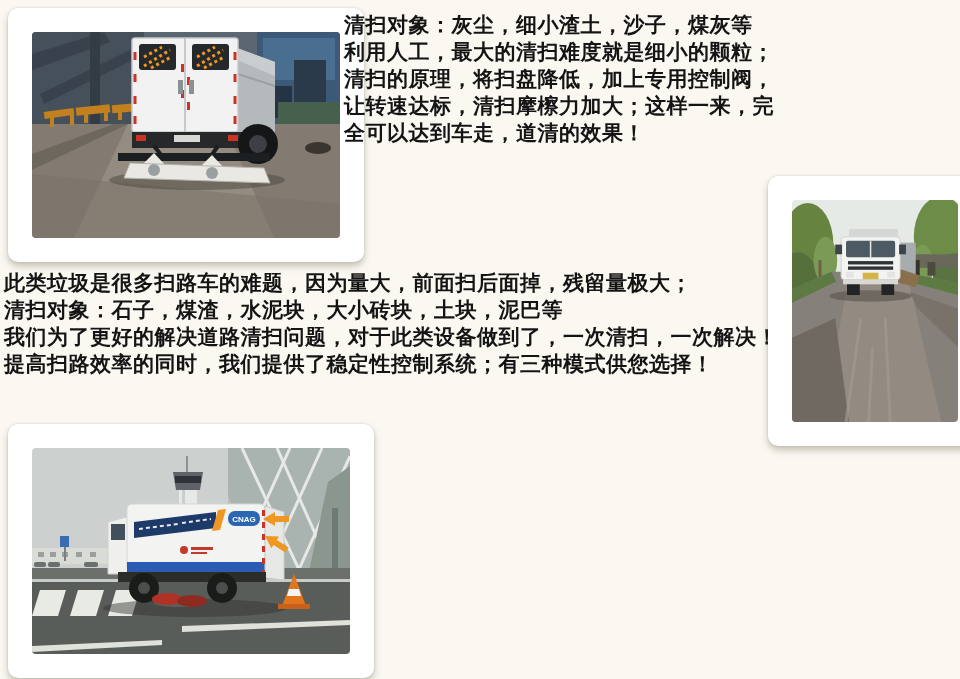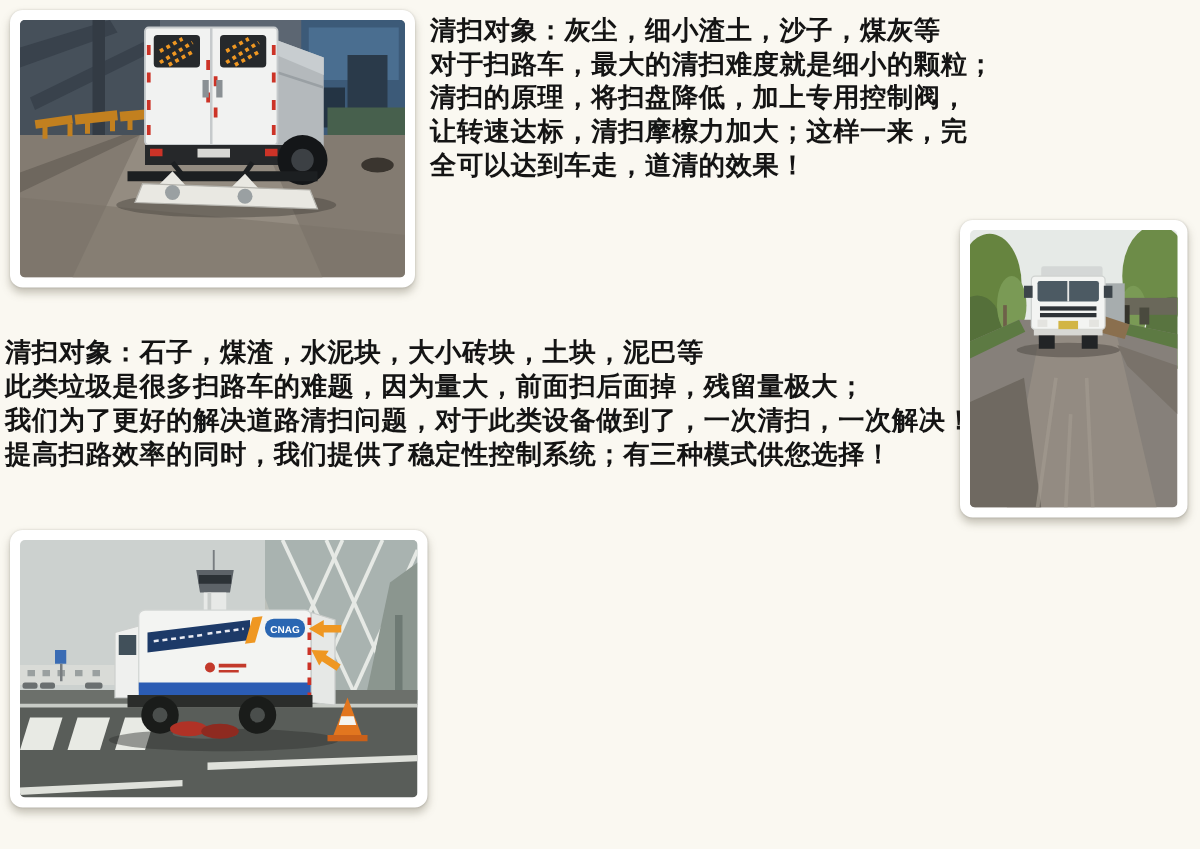--- a/index.html
+++ b/index.html
@@ -8,21 +8,21 @@
     background:#faf8f1;
     font-family:"Liberation Sans","DejaVu Sans",sans-serif;
     overflow:hidden;
   }
   .page { position:relative; width:784px; height:679px; background:#faf8f1; }
 
   .photo-frame {
     position:absolute;
     background:#ffffff;
     border-radius:10px;
-    padding:8px;
+    padding:24px;
     box-shadow:0 4px 7px rgba(95,88,70,.35), 0 0 2px rgba(0,0,0,.15);
   }
   .photo-frame svg { display:block; border-radius:4px; }
 
   #photo1 { left:8px;   top:8px; }
   #photo2 { left:768px; top:176px; }
   #photo3 { left:8px;   top:424px; }
 
   .text-block {
     position:absolute;
@@ -120,29 +120,29 @@
         <polygon points="168,135 180,123 192,136" fill="#e9e8e2"></polygon>
         <polygon points="92,146 238,151 232,136 98,131" fill="#e9e8e2" stroke="#b5b4ae"></polygon>
         <circle cx="122" cy="138" r="6" fill="#9aa0a2"></circle>
         <circle cx="180" cy="141" r="6" fill="#9aa0a2"></circle>
       </g>
     </svg>
   </figure>
 
   <div class="text-block" id="text1">
     <p>清扫对象：灰尘，细小渣土，沙子，煤灰等</p>
-    <p>对于扫路车，最大的清扫难度就是细小的颗粒；</p>
+    <p>利用人工，最大的清扫难度就是细小的颗粒；</p>
     <p>清扫的原理，将扫盘降低，加上专用控制阀，</p>
     <p>让转速达标，清扫摩檫力加大；这样一来，完</p>
     <p>全可以达到车走，道清的效果！</p>
   </div>
 
   <div class="text-block" id="text2">
+    <p>此类垃圾是很多扫路车的难题，因为量大，前面扫后面掉，残留量极大；</p>
     <p>清扫对象：石子，煤渣，水泥块，大小砖块，土块，泥巴等</p>
-    <p>此类垃圾是很多扫路车的难题，因为量大，前面扫后面掉，残留量极大；</p>
     <p>我们为了更好的解决道路清扫问题，对于此类设备做到了，一次清扫，一次解决！</p>
     <p>提高扫路效率的同时，我们提供了稳定性控制系统；有三种模式供您选择！</p>
   </div>
 
   <figure class="photo-frame" id="photo2" aria-label="front view of white sweeper truck on gravel road with trees and overpass">
     <svg width="166" height="222" viewBox="0 0 169 229" preserveAspectRatio="none">
       <rect width="169" height="80" fill="#e6eae7"></rect>
       <g>
         <ellipse cx="16" cy="45" rx="26" ry="42" fill="#66843f"></ellipse>
         <ellipse cx="6" cy="82" rx="20" ry="28" fill="#55703a"></ellipse>

